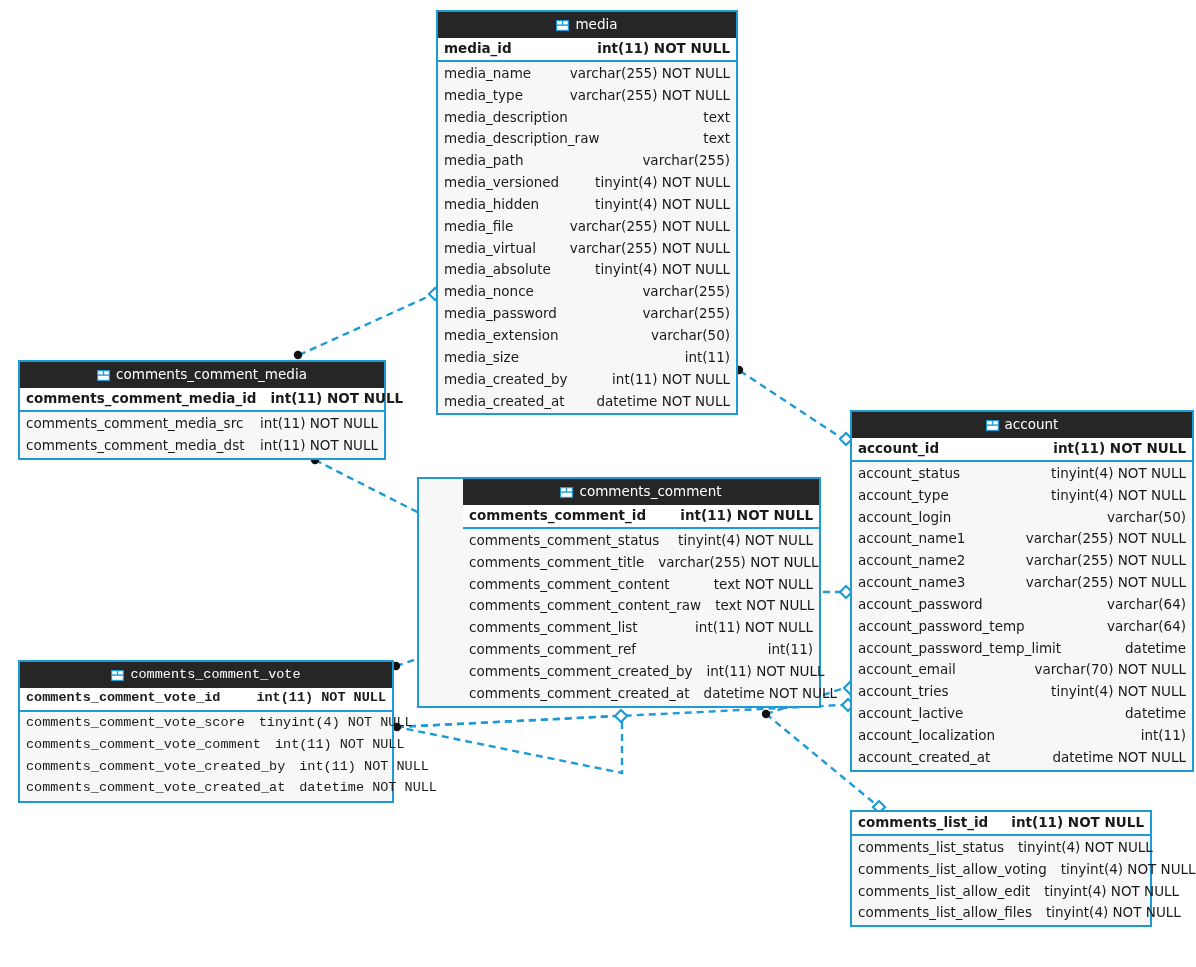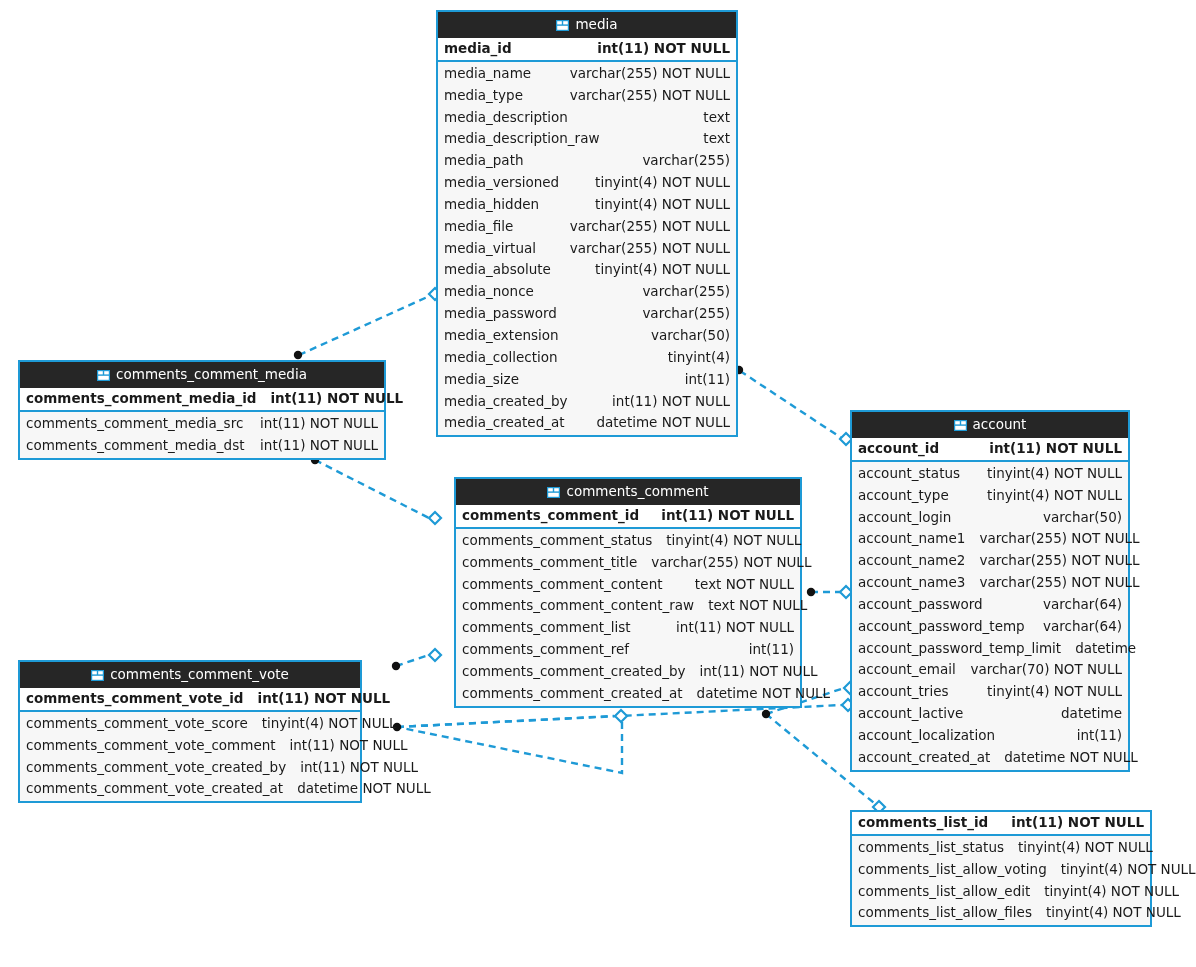--- a/index.html
+++ b/index.html
@@ -195,24 +195,20 @@
         </div>
       <div class="row">
           <span class="col-name">media_password</span>
           <span class="col-type">varchar(255)</span>
         </div>
       <div class="row">
           <span class="col-name">media_extension</span>
           <span class="col-type">varchar(50)</span>
         </div>
       <div class="row">
-          <span class="col-name">media_collection</span>
-          <span class="col-type">tinyint(4)</span>
-        </div>
-      <div class="row">
           <span class="col-name">media_size</span>
           <span class="col-type">int(11)</span>
         </div>
       <div class="row">
           <span class="col-name">media_created_by</span>
           <span class="col-type">int(11) NOT NULL</span>
         </div>
       <div class="row">
           <span class="col-name">media_created_at</span>
           <span class="col-type">datetime NOT NULL</span>
@@ -241,21 +237,21 @@
           <span class="col-name">comments_comment_media_src</span>
           <span class="col-type">int(11) NOT NULL</span>
         </div>
       <div class="row">
           <span class="col-name">comments_comment_media_dst</span>
           <span class="col-type">int(11) NOT NULL</span>
         </div>
     </div>
   </div>
 
-  <div class="entity" style="left:842px; top:410px; width:280px;">
+  <div class="entity" style="left:842px; top:410px; width:344px;">
     <div class="entity-header">
       <span class="tbl-icon">
         <svg width="13" height="11" viewBox="0 0 13 11">
             <rect x="0" y="0" width="13" height="11" fill="#1e9ad6"></rect>
             <rect x="1.2" y="1.2" width="4.6" height="3.2" fill="#ffffff"></rect>
             <rect x="7.2" y="1.2" width="4.6" height="3.2" fill="#ffffff"></rect>
             <rect x="1.2" y="5.8" width="10.6" height="4" fill="#ffffff"></rect>
           </svg>
       </span>
       <span class="entity-title">account</span>
@@ -317,21 +313,21 @@
           <span class="col-name">account_localization</span>
           <span class="col-type">int(11)</span>
         </div>
       <div class="row">
           <span class="col-name">account_created_at</span>
           <span class="col-type">datetime NOT NULL</span>
         </div>
     </div>
   </div>
 
-  <div class="entity" style="left:446px; top:477px; width:348px;">
+  <div class="entity" style="left:409px; top:477px; width:404px;padding-left:44px;">
     <div class="entity-header">
       <span class="tbl-icon">
         <svg width="13" height="11" viewBox="0 0 13 11">
             <rect x="0" y="0" width="13" height="11" fill="#1e9ad6"></rect>
             <rect x="1.2" y="1.2" width="4.6" height="3.2" fill="#ffffff"></rect>
             <rect x="7.2" y="1.2" width="4.6" height="3.2" fill="#ffffff"></rect>
             <rect x="1.2" y="5.8" width="10.6" height="4" fill="#ffffff"></rect>
           </svg>
       </span>
       <span class="entity-title">comments_comment</span>
@@ -369,21 +365,21 @@
           <span class="col-name">comments_comment_created_by</span>
           <span class="col-type">int(11) NOT NULL</span>
         </div>
       <div class="row">
           <span class="col-name">comments_comment_created_at</span>
           <span class="col-type">datetime NOT NULL</span>
         </div>
     </div>
   </div>
 
-  <div class="entity" style="left:10px; top:660px; width:344px;">
+  <div class="entity" style="left:10px; top:660px; width:376px;font-family:Liberation Mono, monospace;">
     <div class="entity-header">
       <span class="tbl-icon">
         <svg width="13" height="11" viewBox="0 0 13 11">
             <rect x="0" y="0" width="13" height="11" fill="#1e9ad6"></rect>
             <rect x="1.2" y="1.2" width="4.6" height="3.2" fill="#ffffff"></rect>
             <rect x="7.2" y="1.2" width="4.6" height="3.2" fill="#ffffff"></rect>
             <rect x="1.2" y="5.8" width="10.6" height="4" fill="#ffffff"></rect>
           </svg>
       </span>
       <span class="entity-title">comments_comment_vote</span>

